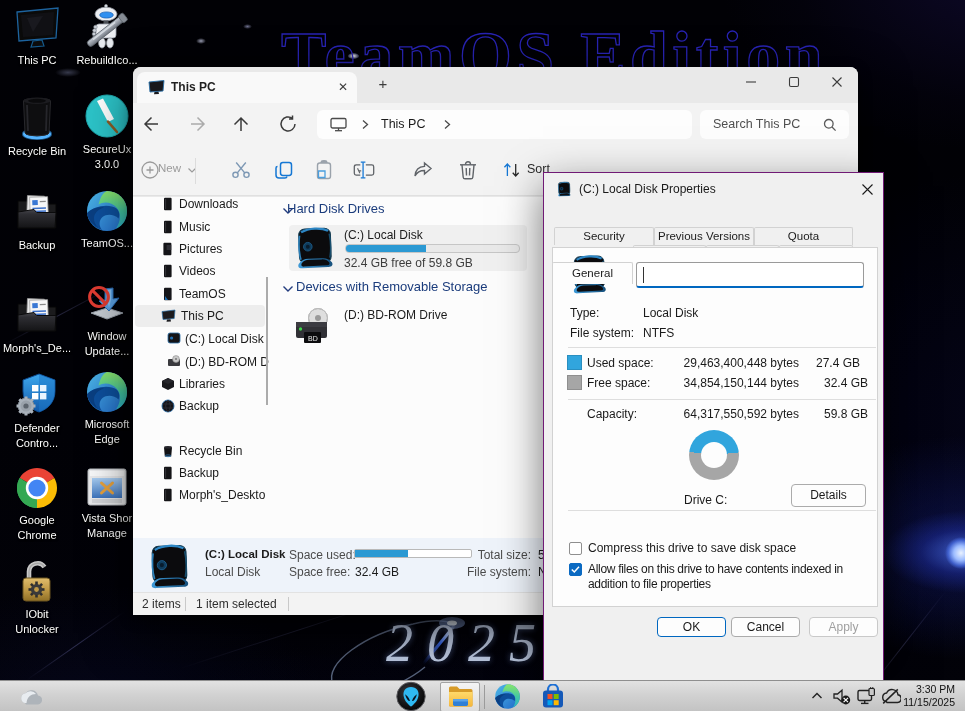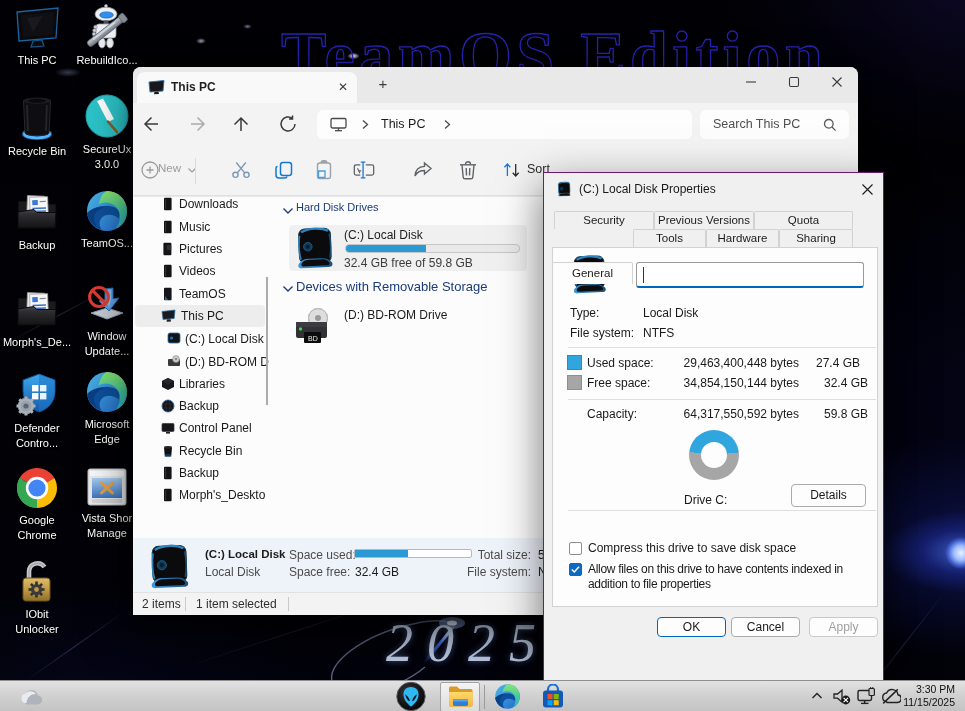--- a/index.html
+++ b/index.html
@@ -39,21 +39,21 @@
 .tbi { position:absolute; top:13px; width:24px; height:24px; }
 #ebody { position:absolute; left:0; top:130px; width:100%; height:341px; background:#fcfcfc; }
 .sitem { position:absolute; left:0; width:133px; height:22px; }
 .sitem .sic { position:absolute; left:28px; top:4px; }
 .sitem .stx { position:absolute; left:46px; top:4px; font-size:12px; color:#191919; white-space:nowrap; }
 .sel { background:#ededed; border-radius:4px; left:2px !important; width:130px !important; }
 #details { position:absolute; left:0; top:471px; width:100%; height:54px; background:#eef3fa; }
 #statusbar { position:absolute; left:0; top:525px; width:100%; height:23px; background:#f3f3f3; border-top:1px solid #e2e2e2; font-size:12px; color:#2e2e2e; }
 
 #dlg { position:absolute; left:543px; top:172px; width:341px; height:552px; background:#f0f0f0; border:1px solid #701a75; box-shadow:0 14px 40px rgba(0,0,0,.55); font-size:12px; color:#1a1a1a; }
-.tabu { position:absolute; height:18px; background:#f0f0f0; border:1px solid #d2d2d2; border-bottom:none; border-radius:2px 2px 0 0; text-align:center; font-size:11.5px; line-height:17px; color:#1b1b1b; }
+.tabu { position:absolute; height:18px; background:#f0f0f0; border:1px solid #d2d2d2; border-bottom:none; border-radius:2px 2px 0 0; text-align:center; font-size:11.5px; line-height:17px; color:#1b1b1b;margin-top:16px; }
 #tabGeneral { position:absolute; background:#fdfdfd; border:1px solid #d2d2d2; border-bottom:none; border-radius:2px 2px 0 0; text-align:center; z-index:3; font-size:11.5px;margin-top:36px; }
 #dlgpanel { position:absolute; left:8px; top:74px; width:326px; height:360px; background:#fdfdfd; border:1px solid #d2d2d2; z-index:2; }
 .dhr { position:absolute; left:15px; width:308px; height:1px; background:#dedede; }
 .dbtn { position:absolute; width:69px; height:20px; background:#fdfdfd; border:1px solid #ababab; border-radius:4px; text-align:center; line-height:19px; font-size:12px; color:#1a1a1a; }
 
 #taskbar { position:absolute; left:0; top:680px; width:965px; height:31px; background:linear-gradient(180deg,#e2e2e2 0%, #d2d2d2 45%, #c3c3c3 100%); border-top:1px solid #8f8f8f; }
 #traytext { position:absolute; right:10px; top:2px; text-align:right; font-size:10.5px; line-height:13px; color:#111; }
 </style>
 </head>
 <body>
@@ -210,21 +210,21 @@
         </defs>
  </svg>
  <div>Backup</div>
 </div>
 <div class="dicon" style="left:69px;top:189px">
  <svg width="44" height="44" viewBox="0 0 44 44">
   <use href="#edgeic"></use>
  </svg>
  <div>TeamOS...</div>
 </div>
-<div class="dicon" style="left:-1px;top:288px">
+<div class="dicon" style="left:-1px;top:294px">
  <svg width="46" height="44" viewBox="0 0 46 44">
   <path d="M4 10 h14 l3 3 h21 v24 H4 Z" fill="#1b1b1d" stroke="#060607"></path>
   <g transform="rotate(2 24 18)">
           <rect x="13" y="5" width="17" height="24" fill="#e9e9ea" stroke="#9a9a9a" stroke-width=".8"></rect>
         </g>
   <g transform="rotate(-2 24 18)">
           <rect x="16" y="6" width="18" height="25" fill="#f6f6f7" stroke="#a8a8a8" stroke-width=".8"></rect>
   <polygon points="18.5,9 24,9 24,14 18.5,14" fill="#3a78d4"></polygon>
   <rect x="26" y="10" width="6" height="1.4" fill="#8a8a8a"></rect>
   <rect x="18.5" y="16.5" width="13.5" height="1.5" fill="#3a6fc8"></rect>
@@ -512,27 +512,20 @@
         </svg>
         <span class="stx">Libraries</span>
       </div>
   <div class="sitem" style="top:198px">
         <svg class="sic" width="14" height="14" viewBox="0 0 14 14">
           <circle cx="7" cy="7" r="6" fill="#131318" stroke="#2a6da8" stroke-width="0.9"></circle>
           <path d="M1.5 5 h11 M1.5 9 h11 M7 1 a9 9 0 0 1 0 12 M7 1 a9 9 0 0 0 0 12" fill="none" stroke="#2f2f36" stroke-width=".8"></path>
         </svg>
         <span class="stx">Backup</span>
       </div>
-  <div class="sitem" style="top:220px">
-        <svg class="sic" width="14" height="14" viewBox="0 0 14 14">
-          <rect x="1" y="2.5" width="12" height="8" rx="1" fill="#16161a" stroke="#33333a" stroke-width=".7"></rect>
-          <rect x="5" y="11" width="4" height="1.6" fill="#222228"></rect>
-        </svg>
-        <span class="stx">Control Panel</span>
-      </div>
   <div class="sitem" style="top:243px">
         <svg class="sic" width="14" height="14" viewBox="0 0 14 14">
           <path d="M3 3.5 h8 l-.8 9 h-6.4 z" fill="#111114"></path>
           <ellipse cx="7" cy="3.3" rx="4" ry="1.2" fill="#26262c"></ellipse>
           <ellipse cx="7" cy="11.8" rx="2.9" ry=".9" fill="none" stroke="#2b70a8" stroke-width=".8"></ellipse>
         </svg>
         <span class="stx">Recycle Bin</span>
       </div>
   <div class="sitem" style="top:265px">
         <svg class="sic" width="14" height="14" viewBox="0 0 14 14">
@@ -546,21 +539,21 @@
           <path d="M4 .8 h5.6 a1 1 0 0 1 1 1 v10.4 a1 1 0 0 1 -1 1 H4 a1 1 0 0 1 -1 -1 V1.8 a1 1 0 0 1 1 -1 z" fill="#141417"></path>
           <path d="M4.6 2 v10" stroke="#35353a" stroke-width="1"></path>
         </svg>
         <span class="stx">Morph's_Deskto</span>
       </div>
   <div class="abs" style="left:133px;top:80px;width:2px;height:128px;background:#ababab"></div>
 
   <svg class="abs" style="left:149px;top:8px" width="12" height="12" viewBox="0 0 12 12">
         <path d="M1.5 3.5 L6 8 L10.5 3.5" fill="none" stroke="#233c7e" stroke-width="1.4"></path>
       </svg>
-  <span class="abs" style="left:163px;top:4px;font-size:11px;color:#1b3c7c">Hard Disk Drives</span>
+  <span class="abs" style="left:154px;top:4px;font-size:13px;color:#1b3c7c">Hard Disk Drives</span>
   <div class="abs" style="left:156px;top:28px;width:238px;height:46px;background:#f0f0f0;border-radius:4px"></div>
   <svg class="abs" style="left:159px;top:28px" width="45" height="45" viewBox="0 0 44 44">
         <use href="#cdrv"></use>
       </svg>
   <span class="abs" style="left:211px;top:31px;font-size:12px;color:#1b1b1b">(C:) Local Disk</span>
   <div class="abs" style="left:212px;top:47px;width:175px;height:9px;background:#e9e9e9;border:1px solid #c6c6c6;border-radius:4px">
         <div style="width:46%;height:100%;background:#2b99d3;border-radius:3px 0 0 3px"></div>
       </div>
   <span class="abs" style="left:211px;top:59px;font-size:12px;color:#3c3c3c">32.4 GB free of 59.8 GB</span>
   <svg class="abs" style="left:149px;top:86px" width="12" height="12" viewBox="0 0 12 12">

